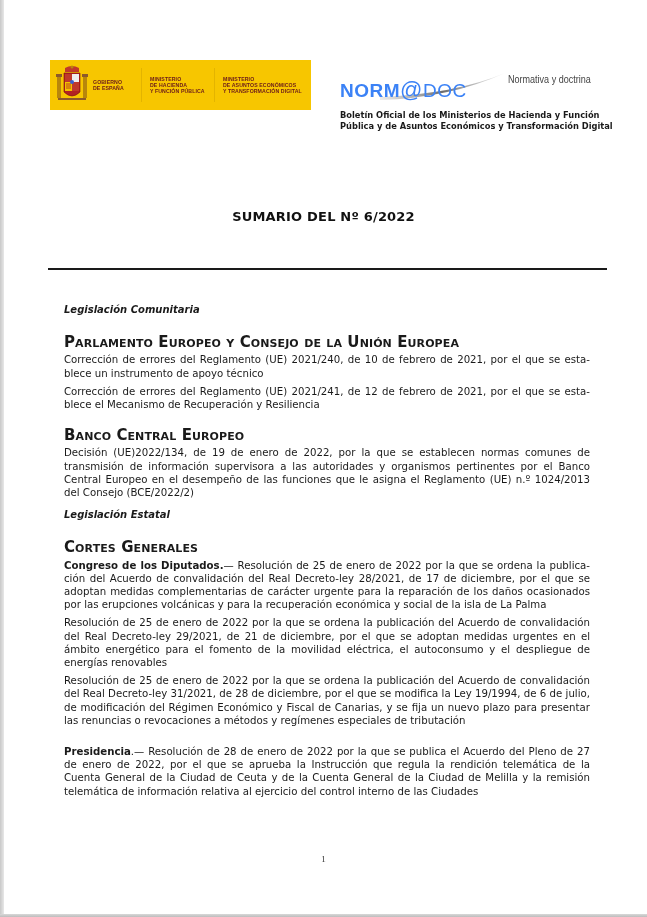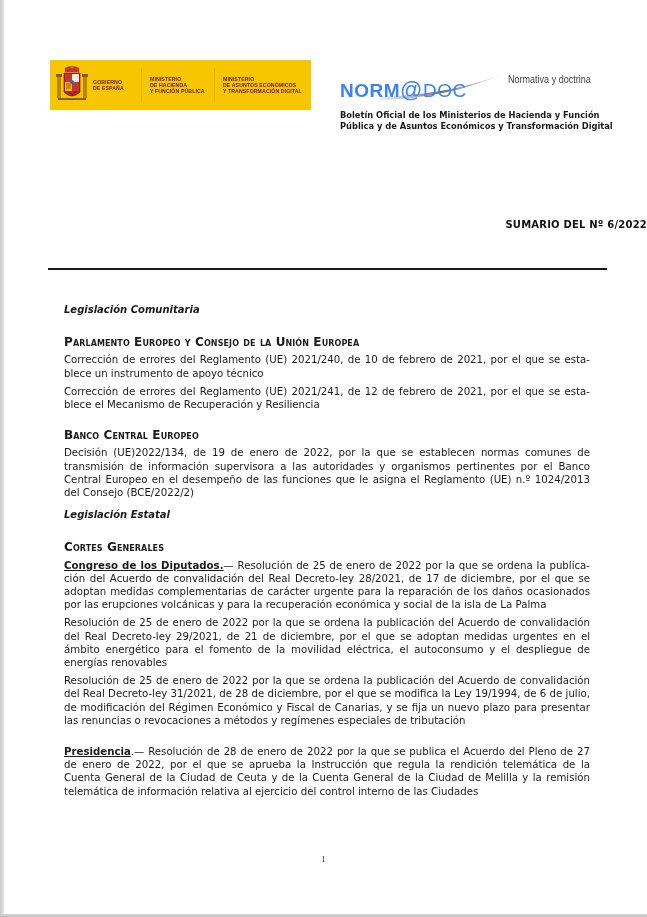--- a/index.html
+++ b/index.html
@@ -56,51 +56,51 @@
       white-space: nowrap;
     }
     .nd-desc {
       position: absolute; left: 0; top: 40px; width: 280px;
       font-family: "DejaVu Sans", sans-serif;
       font-size: 8.3px; line-height: 11px; font-weight: bold; color: #1a1a1a;
       white-space: nowrap;
     }
 
     .sumario {
-      position: absolute; left: 0; width: 647px; top: 219px;
-      text-align: right;
-      font-size: 10px; font-weight: bold; letter-spacing: 0.2px;
+      position: absolute; left: 0; width: 647px; top: 209px;
+      text-align: center;
+      font-size: 13px; font-weight: bold; letter-spacing: 0.2px;
     }
     .rule {
       position: absolute; left: 48px; top: 268px; width: 559px; height: 1.5px;
       background: #1a1a1a;
     }
 
     .content {
       position: absolute; left: 64px; top: 303px; width: 526px;
       font-size: 10.2px; line-height: 13.2px; color: #1a1a1a;
     }
     .sec-title {
       font-size: 11.5px; font-weight: bold; letter-spacing: 0.3px;
       margin-left: -1px; margin-bottom: 9px;
     }
     .sec-title .num { display: inline-block; width: 23px; }
     .sub-leg {
       font-size: 10px; font-weight: bold; font-style: italic;
       margin-bottom: 20px;
     }
     .org {
-      font-size: 12px; font-weight: bold; font-variant: small-caps;
+      font-size: 15px; font-weight: bold; font-variant: small-caps;
       letter-spacing: 0.1px; margin-bottom: 4px;
       text-transform: none;
     }
     .entry {
       text-align: justify; margin-bottom: 5px;
     }
-    .entry .lead { font-weight: bold; text-decoration: underline; }
+    .entry .lead { font-weight: bold; }
     .gap-org { height: 13px; }
     .page-num {
       position: absolute; left: 0; width: 647px; top: 854px; text-align: center;
       font-family: "Liberation Serif", serif; font-size: 9px; color: #333;
     }
   </style>
 </head>
 <body>
 
 <div class="frame-left"></div>

